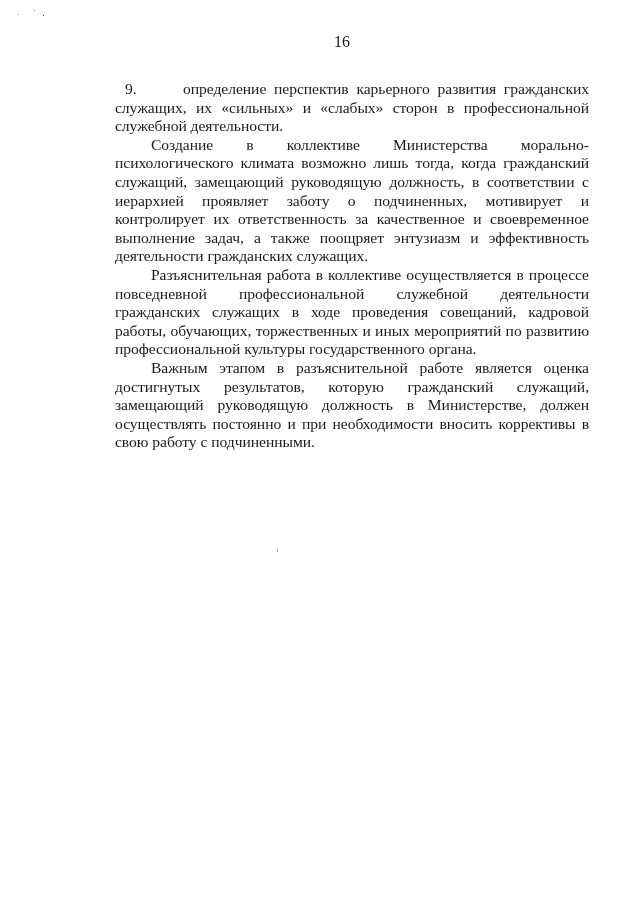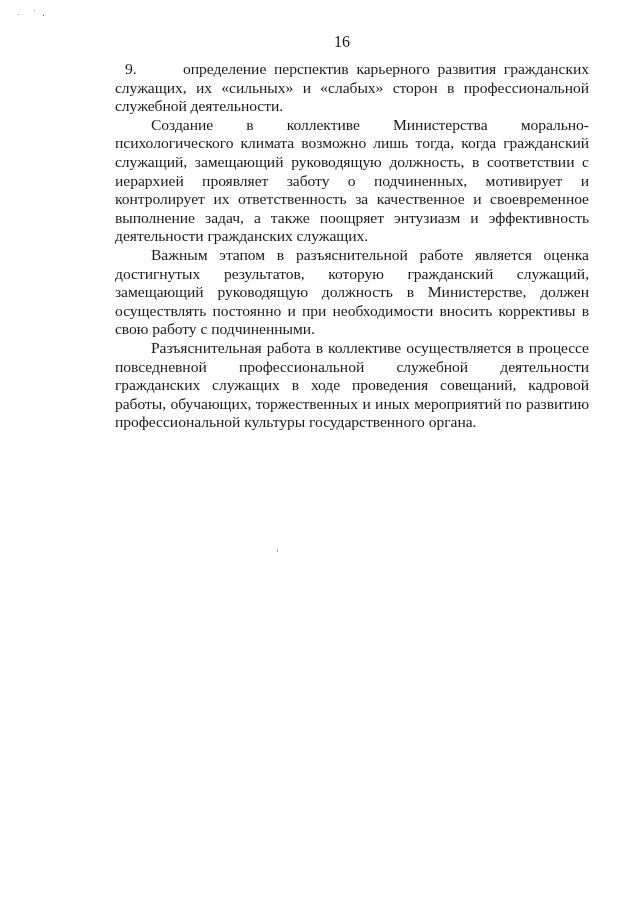--- a/index.html
+++ b/index.html
@@ -19,21 +19,21 @@
       position: absolute;
       top: 33px;
       left: 0;
       width: 684px;
       text-align: center;
       font-size: 16px;
       line-height: 18px;
     }
     .body-text {
       position: absolute;
-      top: 60px;
+      top: 80px;
       left: 115px;
       width: 474px;
       font-size: 15.6px;
       line-height: 18.6px;
       text-align: justify;
       letter-spacing: -0.05px;
     }
     .para {
       margin: 0;
       text-indent: 36px;
@@ -66,15 +66,15 @@
 <div class="speck" style="left:18px; top:14px;"></div>
 <div class="speck" style="left:34px; top:10px;"></div>
 <div class="speck" style="left:43px; top:15px; background:#555;"></div>
 <div class="tick" style="left:277px; top:549px;"></div>
 
 <div class="page-number">16</div>
 
 <div class="body-text">
   <p class="para numbered"><span class="num">9.</span><span>определение перспектив карьерного развития гражданских служащих, их «сильных» и «слабых» сторон в профессиональной служебной деятельности.</span></p>
   <p class="para"><span>Создание в коллективе Министерства морально-психологического климата возможно лишь тогда, когда гражданский служащий, замещающий руководящую должность, в соответствии с иерархией проявляет заботу о подчиненных, мотивирует и контролирует их ответственность за качественное и своевременное выполнение задач, а также поощряет энтузиазм и эффективность деятельности гражданских служащих.</span></p>
+  <p class="para"><span>Разъяснительная работа в коллективе осуществляется в процессе повседневной профессиональной служебной деятельности гражданских служащих в ходе проведения совещаний, кадровой работы, обучающих, торжественных и иных мероприятий по развитию профессиональной культуры государственного органа.</span></p>
   <p class="para"><span>Важным этапом в разъяснительной работе является оценка достигнутых результатов, которую гражданский служащий, замещающий руководящую должность в Министерстве, должен осуществлять постоянно и при необходимости вносить коррективы в свою работу с подчиненными.</span></p>
-  <p class="para"><span>Разъяснительная работа в коллективе осуществляется в процессе повседневной профессиональной служебной деятельности гражданских служащих в ходе проведения совещаний, кадровой работы, обучающих, торжественных и иных мероприятий по развитию профессиональной культуры государственного органа.</span></p>
 </div>
 
 </body></html>

